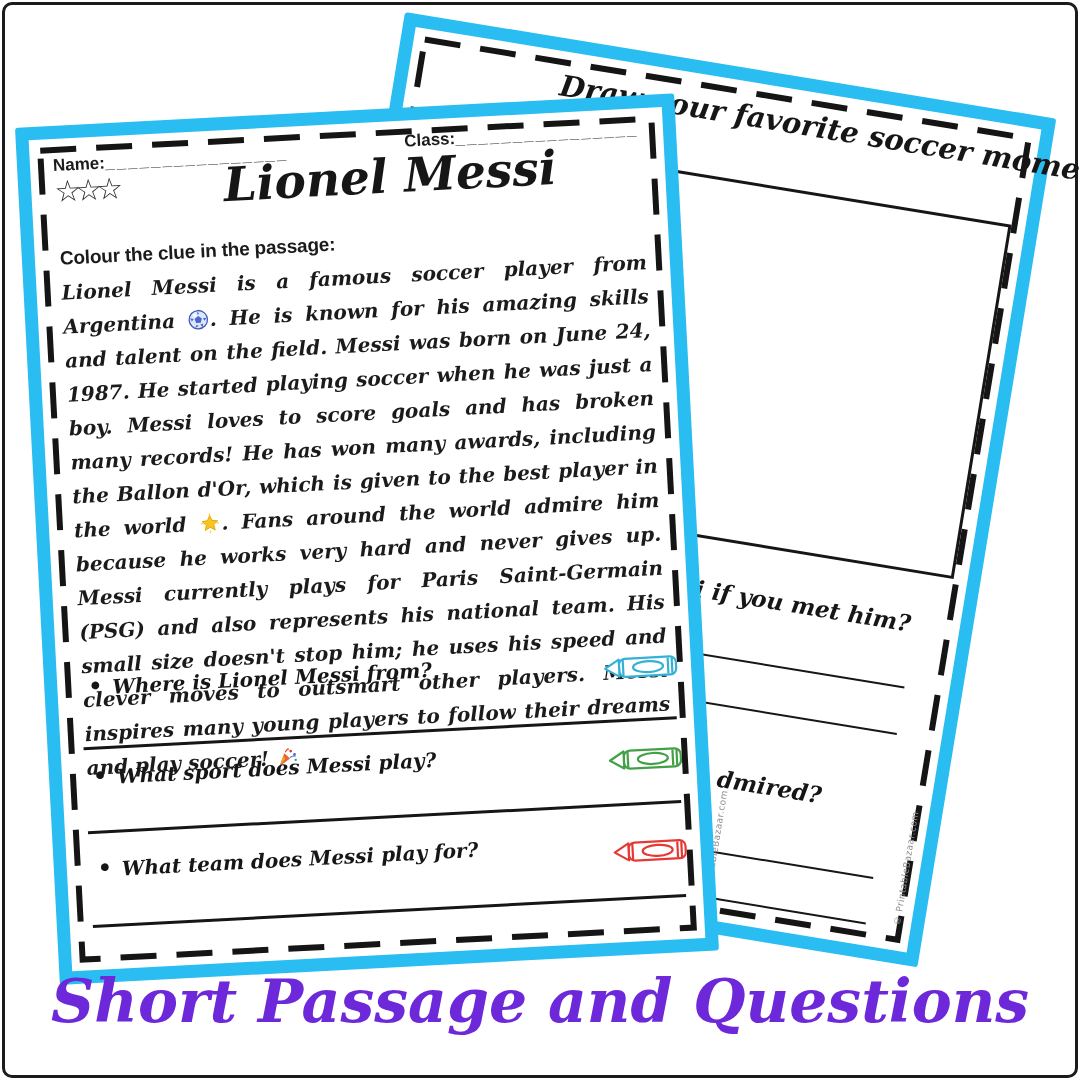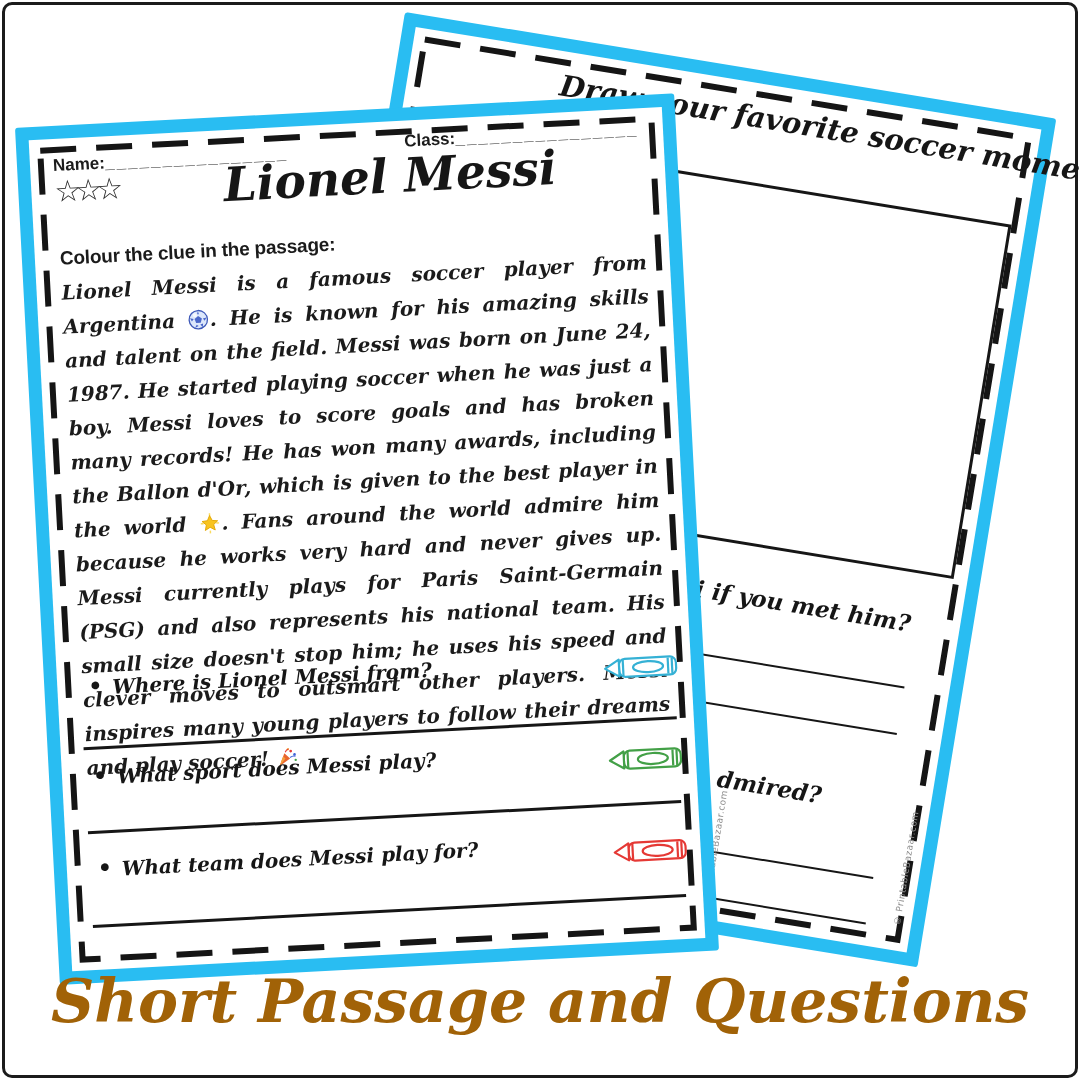--- a/index.html
+++ b/index.html
@@ -41,21 +41,21 @@
   .draw-box{position:absolute;left:40px;top:112px;width:587px;height:353px;border:3.5px solid #161616;}
   .bp-frag1{position:absolute;left:380px;top:508px;font-size:23px;white-space:nowrap;}
   .bp-frag2{position:absolute;left:432px;top:692px;font-size:23px;white-space:nowrap;}
   .bp-line{position:absolute;left:56px;width:546px;height:0;border-top:2.5px solid #161616;}
   .watermark{position:absolute;writing-mode:vertical-rl;transform:rotate(180deg);
              font-family:"DejaVu Sans",sans-serif;font-size:9px;color:#8f8f8f;letter-spacing:0.5px;}
 
   
   .caption{position:absolute;left:0;right:0;top:966px;text-align:center;z-index:3;
            font-family:"DejaVu Serif",serif;font-style:italic;font-weight:bold;
-           font-size:60px;color:#a16207;}
+           font-size:60px;color:#6d28d9;}
 
   
   .emoji{display:inline-block;width:22px;height:22px;vertical-align:-4px;}
 </style>
 </head>
 <body>
 
 <div class="canvas">
   <div class="frame"></div>
 

